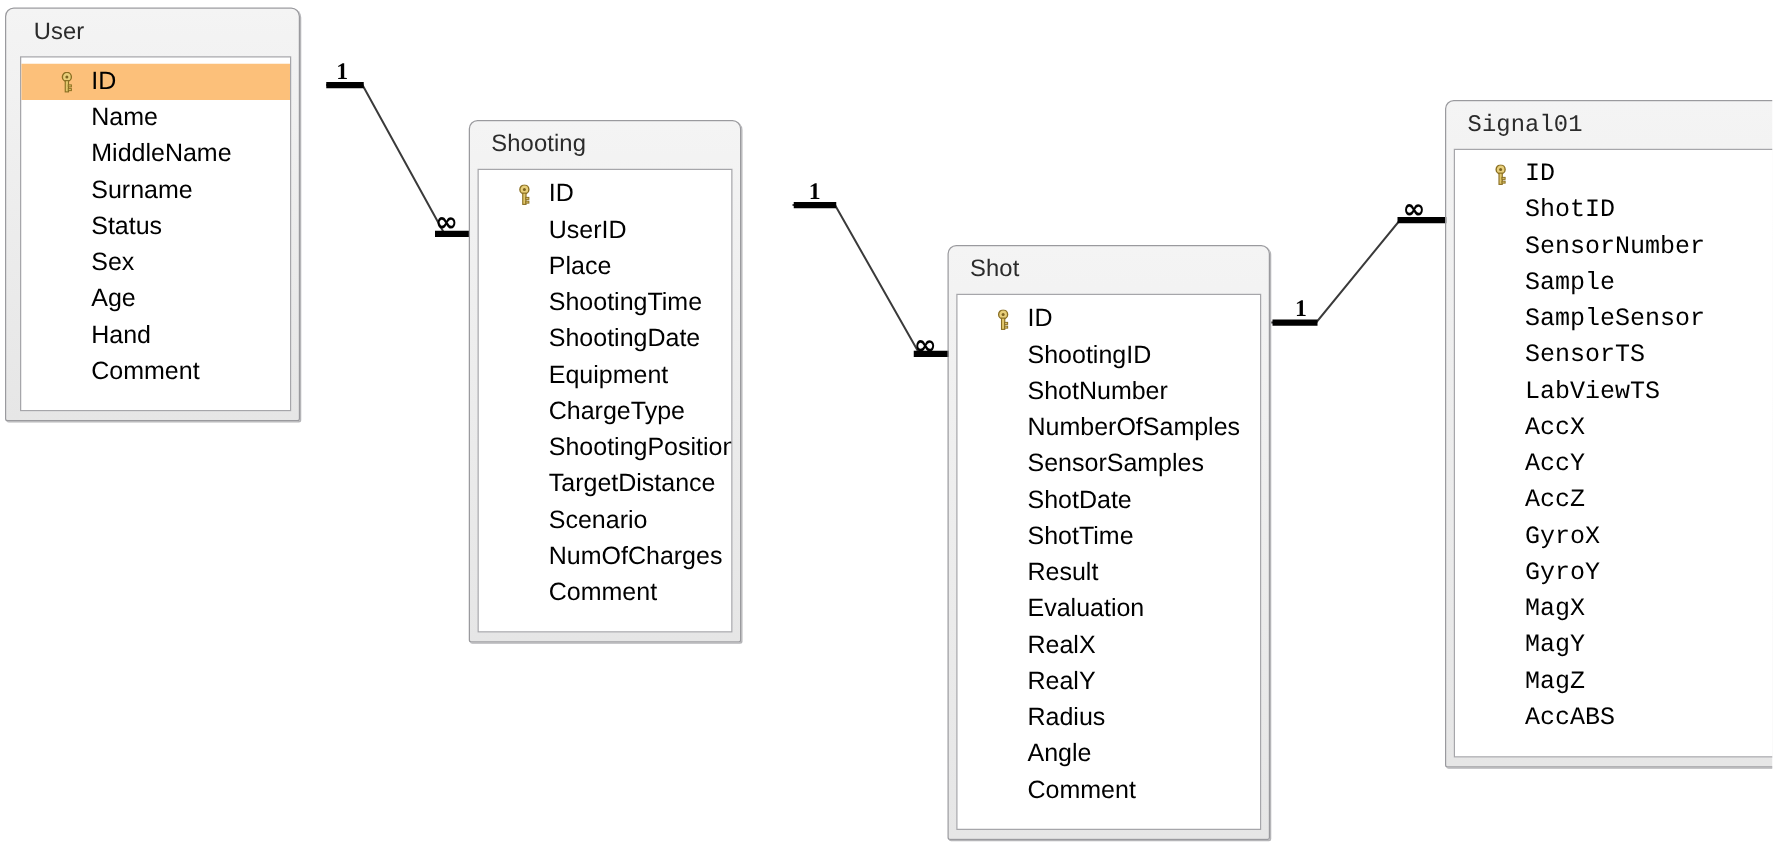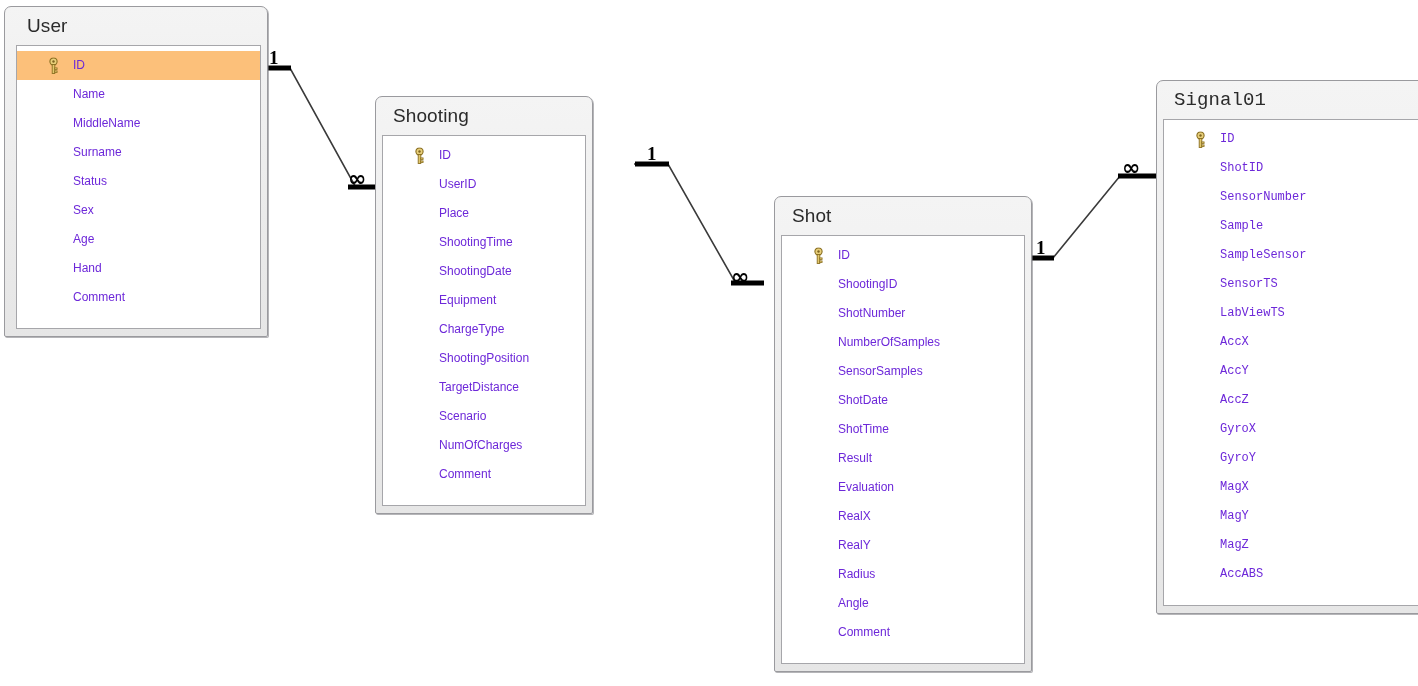--- a/index.html
+++ b/index.html
@@ -53,22 +53,22 @@
   .field-box {
     background: #ffffff;
     border: 1px solid #a6a6aa;
     padding: 0;
     overflow: hidden;
   }
   .field-row {
     position: relative;
     height: 29px;
     line-height: 29px;
-    font-size: 12px;
-    color: #6d28d9;
+    font-size: 20px;
+    color: #000000;
     padding-left: 56px;
     white-space: nowrap;
   }
   .field-row.pk-highlight { background: #fcc07a; }
   .pk-key {
     position: absolute;
     left: 30px;
     top: 50%;
     transform: translateY(-50%);
     width: 13px;
@@ -125,21 +125,21 @@
   <div id="labels">
       <div class="card-label one" style="left: 269px; top: 48px;">1</div>
       <div class="card-label many" style="left: 348px; top: 168px;">∞</div>
       <div class="card-label one" style="left: 647px; top: 144px;">1</div>
       <div class="card-label many" style="left: 731px; top: 266px;">∞</div>
       <div class="card-label one" style="left: 1036px; top: 238px;">1</div>
       <div class="card-label many" style="left: 1122px; top: 157px;">∞</div>
     </div>
 
   <div id="tables">
-      <div class="table-card" style="left: 4px; top: 6px; width: 264px; padding-left: 11px;">
+      <div class="table-card" style="left: 4px; top: 6px; width: 236px; padding-left: 11px;">
         <div class="table-title">User</div>
         <div class="field-box">
           <div class="list-pad-top"></div>
           <div class="field-row pk-highlight"><svg class="pk-key" viewBox="0 0 13 17">
               <circle cx="6.5" cy="4" r="3.6" fill="#e8cf7a" stroke="#8a6f22" stroke-width="1.1"></circle>
               <circle cx="6.5" cy="4" r="1.2" fill="#7d6420"></circle>
               <rect x="5.2" y="7" width="2.6" height="9" fill="#e2c86c" stroke="#8a6f22" stroke-width="0.9"></rect>
               <rect x="7.6" y="10.4" width="2.5" height="1.6" fill="#e2c86c" stroke="#8a6f22" stroke-width="0.8"></rect>
               <rect x="7.6" y="13.4" width="2.5" height="1.6" fill="#e2c86c" stroke="#8a6f22" stroke-width="0.8"></rect>
             </svg><span>ID</span></div>
@@ -172,21 +172,21 @@
           <div class="field-row"><span>Equipment</span></div>
           <div class="field-row"><span>ChargeType</span></div>
           <div class="field-row"><span>ShootingPosition</span></div>
           <div class="field-row"><span>TargetDistance</span></div>
           <div class="field-row"><span>Scenario</span></div>
           <div class="field-row"><span>NumOfCharges</span></div>
           <div class="field-row"><span>Comment</span></div>
           <div class="list-pad-bottom"></div>
         </div>
       </div>
-      <div class="table-card" style="left: 758px; top: 196px; width: 258px; margin-left: 16px;">
+      <div class="table-card" style="left: 758px; top: 196px; width: 258px;">
         <div class="table-title">Shot</div>
         <div class="field-box">
           <div class="list-pad-top"></div>
           <div class="field-row"><svg class="pk-key" viewBox="0 0 13 17">
               <circle cx="6.5" cy="4" r="3.6" fill="#e8cf7a" stroke="#8a6f22" stroke-width="1.1"></circle>
               <circle cx="6.5" cy="4" r="1.2" fill="#7d6420"></circle>
               <rect x="5.2" y="7" width="2.6" height="9" fill="#e2c86c" stroke="#8a6f22" stroke-width="0.9"></rect>
               <rect x="7.6" y="10.4" width="2.5" height="1.6" fill="#e2c86c" stroke="#8a6f22" stroke-width="0.8"></rect>
               <rect x="7.6" y="13.4" width="2.5" height="1.6" fill="#e2c86c" stroke="#8a6f22" stroke-width="0.8"></rect>
             </svg><span>ID</span></div>

